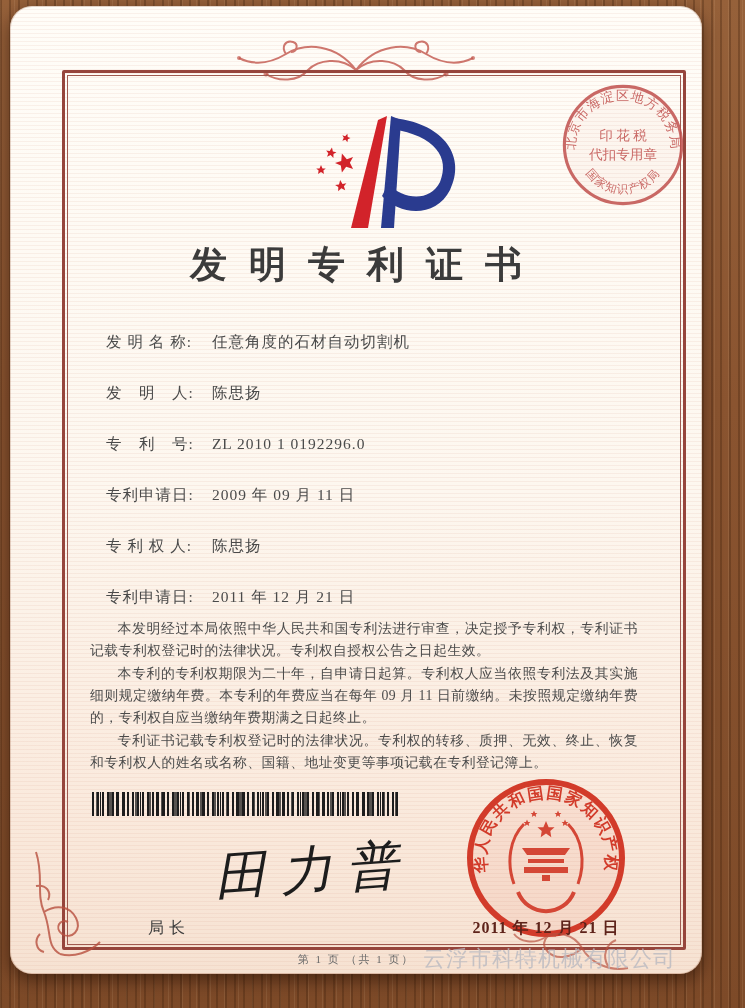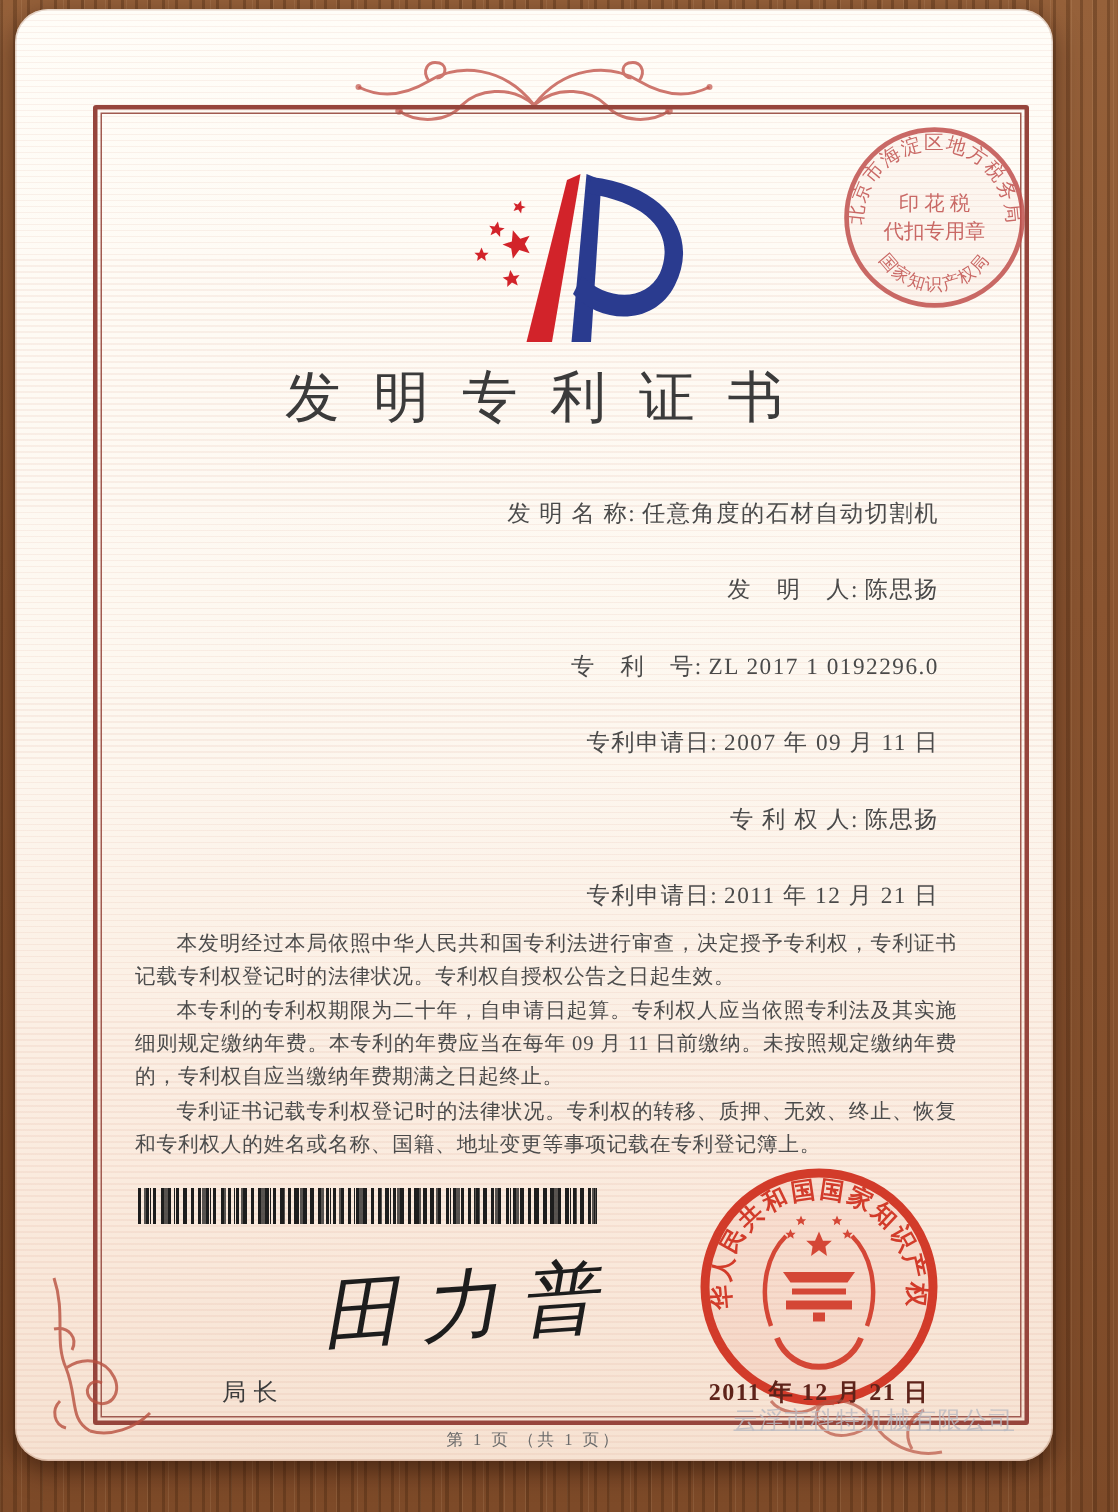--- a/index.html
+++ b/index.html
@@ -29,23 +29,23 @@
   }
   .cert-no{
     position:absolute;left:78px;top:116px;font-size:16px;color:#5a5a5a;
     letter-spacing:4px;white-space:pre;
   }
   .top-ornament{position:absolute;left:50%;top:26px;transform:translateX(-50%);}
   .stamp{position:absolute;left:546px;top:72px;width:134px;height:134px;opacity:0.85;}
   .logo{position:absolute;left:278px;top:100px;width:184px;height:126px;}
   .title{
     position:absolute;left:0;top:234px;width:100%;text-align:center;
-    font-size:37px;font-weight:400;color:#3b3b3b;letter-spacing:22px;text-indent:22px;
-  }
-  .fields{position:absolute;left:96px;top:326px;width:520px;text-align:right;}
+    font-size:37px;font-weight:700;color:#3b3b3b;letter-spacing:22px;text-indent:22px;
+  }
+  .fields{position:absolute;left:96px;top:326px;width:520px;}
   .field-row{height:51px;font-size:15.5px;color:#4a4a4a;}
   .field-label{display:inline-block;width:102px;white-space:pre;letter-spacing:1px;}
   .field-value{letter-spacing:1px;}
   .body-text{
     position:absolute;left:80px;top:612px;width:548px;
     font-size:13.8px;line-height:1.62;color:#4b4b4b;text-align:justify;
   }
   .body-text p{margin:0;text-indent:2em;letter-spacing:0.5px;}
   .barcode{
     position:absolute;left:82px;top:786px;width:306px;height:24px;
@@ -63,22 +63,22 @@
   .seal{position:absolute;left:452px;top:768px;width:168px;height:168px;}
   .seal-date{
     position:absolute;left:440px;top:912px;width:192px;text-align:center;
     font-size:16px;font-weight:700;color:#5e231a;letter-spacing:1px;white-space:pre;
   }
   .footer{
     position:absolute;left:0;top:946px;width:100%;text-align:center;
     font-size:11px;color:#6a6a6a;letter-spacing:2px;white-space:pre;
   }
   .watermark{
-    position:absolute;right:26px;bottom:16px;font-size:16px;color:rgba(185,185,192,0.8);
-    letter-spacing:1px;font-family:"Liberation Sans","DejaVu Sans",sans-serif;text-decoration:underline;
+    position:absolute;right:26px;bottom:0;font-size:22px;color:rgba(185,185,192,0.8);
+    letter-spacing:1px;font-family:"Liberation Sans","DejaVu Sans",sans-serif;
   }
   .corner-flourish-bl{position:absolute;left:16px;bottom:14px;}
   .corner-flourish-br{position:absolute;right:70px;bottom:0px;opacity:0.85;}
 </style>
 </head>
 <body>
 
 <div class="paper">
 
   <svg class="top-ornament" width="250" height="62" viewBox="0 0 250 62">
@@ -143,25 +143,25 @@
     <div class="field-row">
       <span class="field-label">发 明 名 称:</span>
       <span class="field-value">任意角度的石材自动切割机</span>
     </div>
     <div class="field-row">
       <span class="field-label">发　明　人:</span>
       <span class="field-value">陈思扬</span>
     </div>
     <div class="field-row">
       <span class="field-label">专　利　号:</span>
-      <span class="field-value">ZL 2017 1 0192296.0</span>
+      <span class="field-value">ZL 2010 1 0192296.0</span>
     </div>
     <div class="field-row">
       <span class="field-label">专利申请日:</span>
-      <span class="field-value">2007 年 09 月 11 日</span>
+      <span class="field-value">2009 年 09 月 11 日</span>
     </div>
     <div class="field-row">
       <span class="field-label">专 利 权 人:</span>
       <span class="field-value">陈思扬</span>
     </div>
     <div class="field-row">
       <span class="field-label">专利申请日:</span>
       <span class="field-value">2011 年 12 月 21 日</span>
     </div>
   </div>

